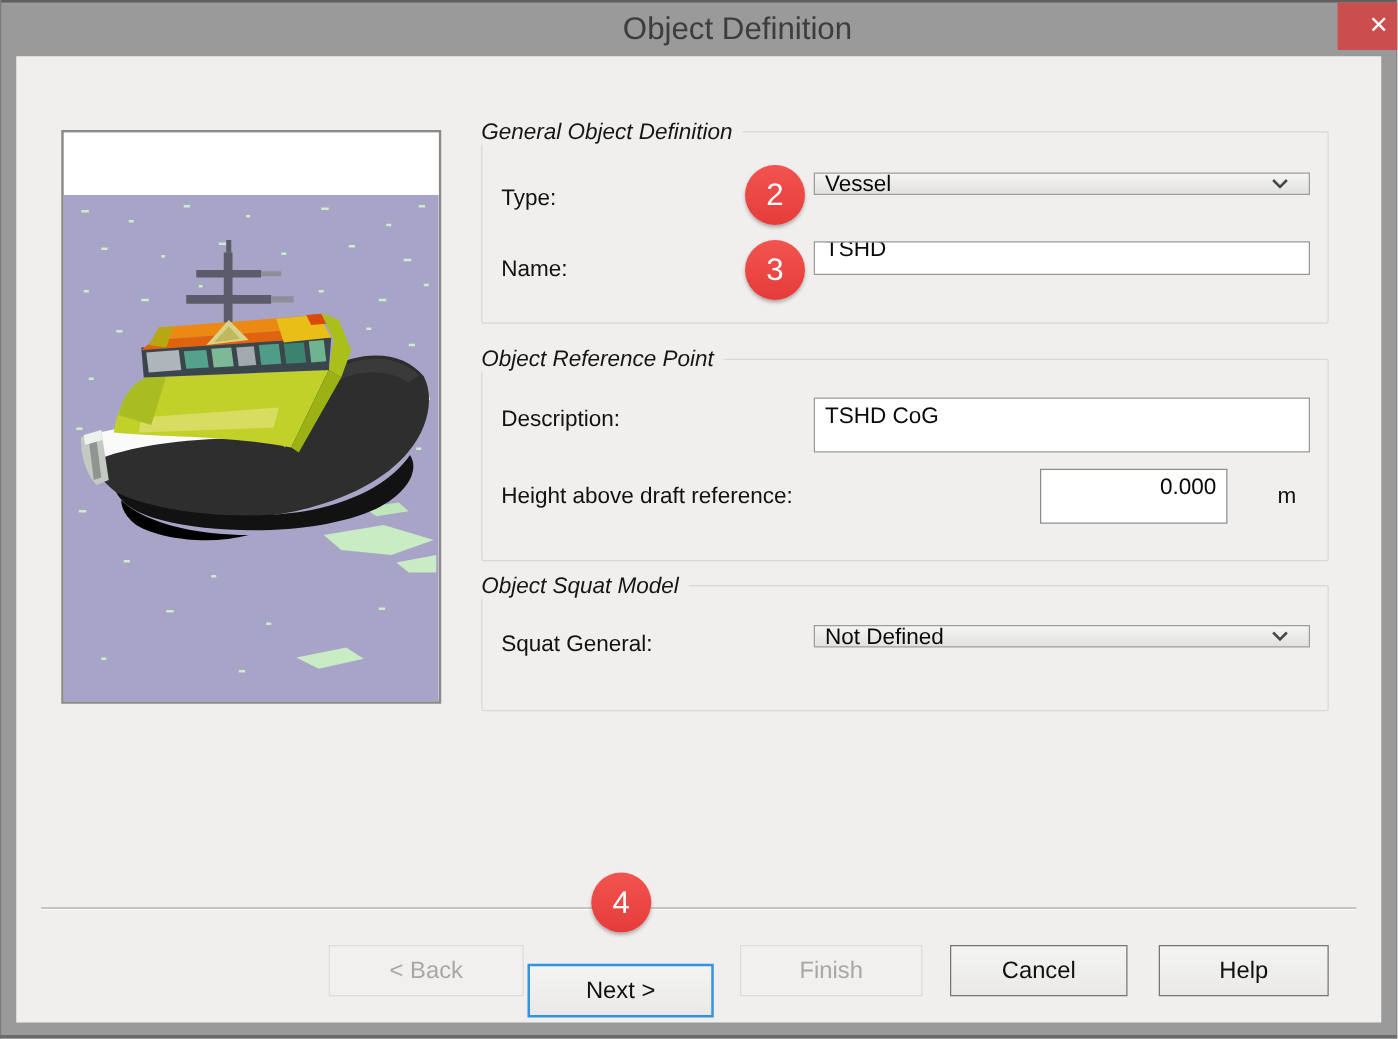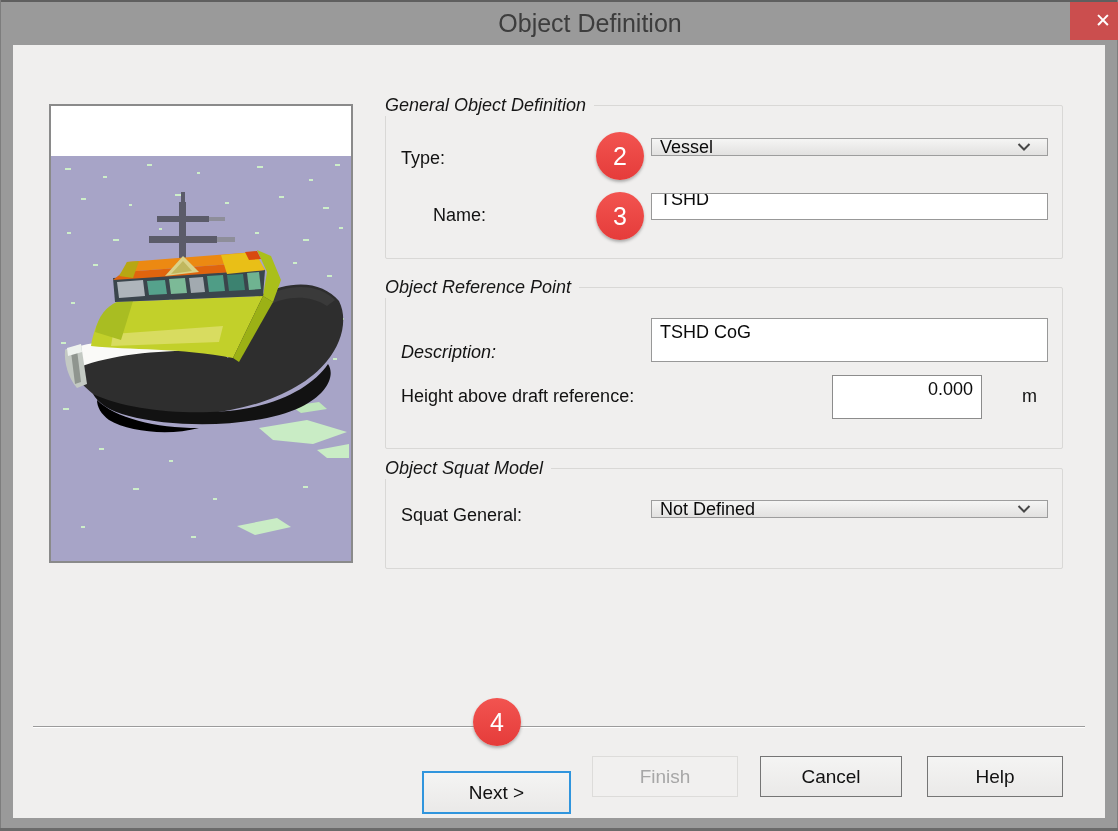--- a/index.html
+++ b/index.html
@@ -239,27 +239,27 @@
     <div class="group g-general">
       <span class="group-label">General Object Definition</span>
     </div>
     <span class="field-label" style="left:388px; top:100px;">Type:</span>
     <div class="combo" style="left:638px; top:93px;">
       <span class="combo-text">Vessel</span>
       <svg class="chev" width="14" height="8" viewBox="0 0 14 8">
           <path d="M1.5 1 L7 6.5 L12.5 1" fill="none" stroke="#474747" stroke-width="2"></path>
         </svg>
     </div>
-    <span class="field-label" style="left:388px; top:157px;margin-left:32px;">Name:</span>
+    <span class="field-label" style="left:388px; top:157px;">Name:</span>
     <input class="textbox tb-name" value="TSHD" style="">
 
     <div class="group g-reference">
       <span class="group-label">Object Reference Point</span>
     </div>
-    <span class="field-label" style="left:388px; top:294px;font-style:italic;">Description:</span>
+    <span class="field-label" style="left:388px; top:277px;">Description:</span>
     <input class="textbox tb-desc" value="TSHD CoG" style="">
     <span class="field-label" style="left:388px; top:338px;">Height above draft reference:</span>
     <input class="textbox tb-height" value="0.000" style="">
     <span class="unit-label">m</span>
 
     <div class="group g-squat">
       <span class="group-label">Object Squat Model</span>
     </div>
     <span class="field-label" style="left:388px; top:457px;">Squat General:</span>
     <div class="combo" style="left:638px; top:455px;">
@@ -267,20 +267,21 @@
       <svg class="chev" width="14" height="8" viewBox="0 0 14 8">
           <path d="M1.5 1 L7 6.5 L12.5 1" fill="none" stroke="#474747" stroke-width="2"></path>
         </svg>
     </div>
 
     <div class="badge badge-2">2</div>
     <div class="badge badge-3">3</div>
     <div class="badge badge-4">4</div>
 
     <div class="divider"></div>
+    <button class="btn btn-back disabled">&lt; Back</button>
     <button class="btn btn-next">Next &gt;</button>
     <button class="btn btn-finish disabled">Finish</button>
     <button class="btn btn-cancel">Cancel</button>
     <button class="btn btn-help">Help</button>
   </div>
 
   <div class="edge-bottom"></div>
 </div>
 
 </body></html>

